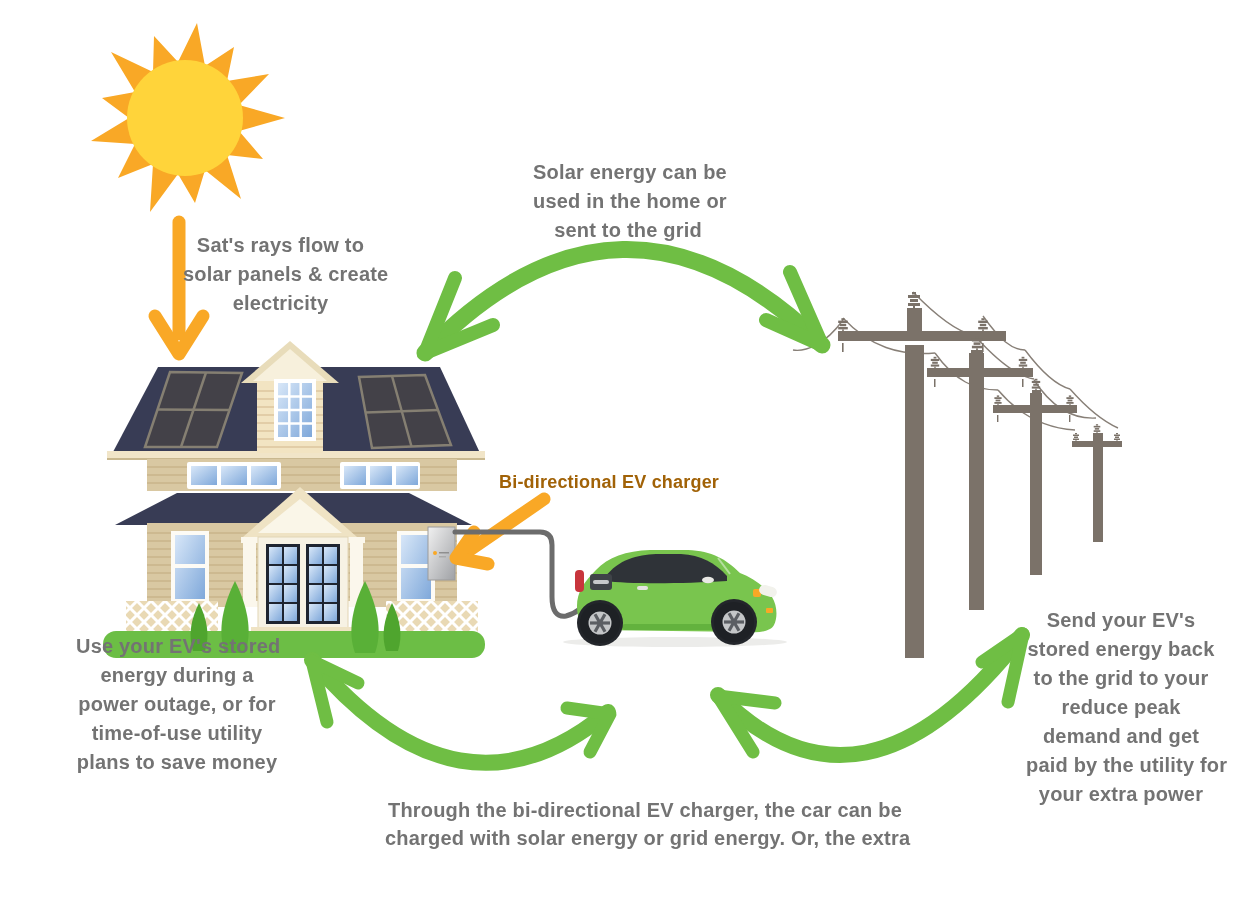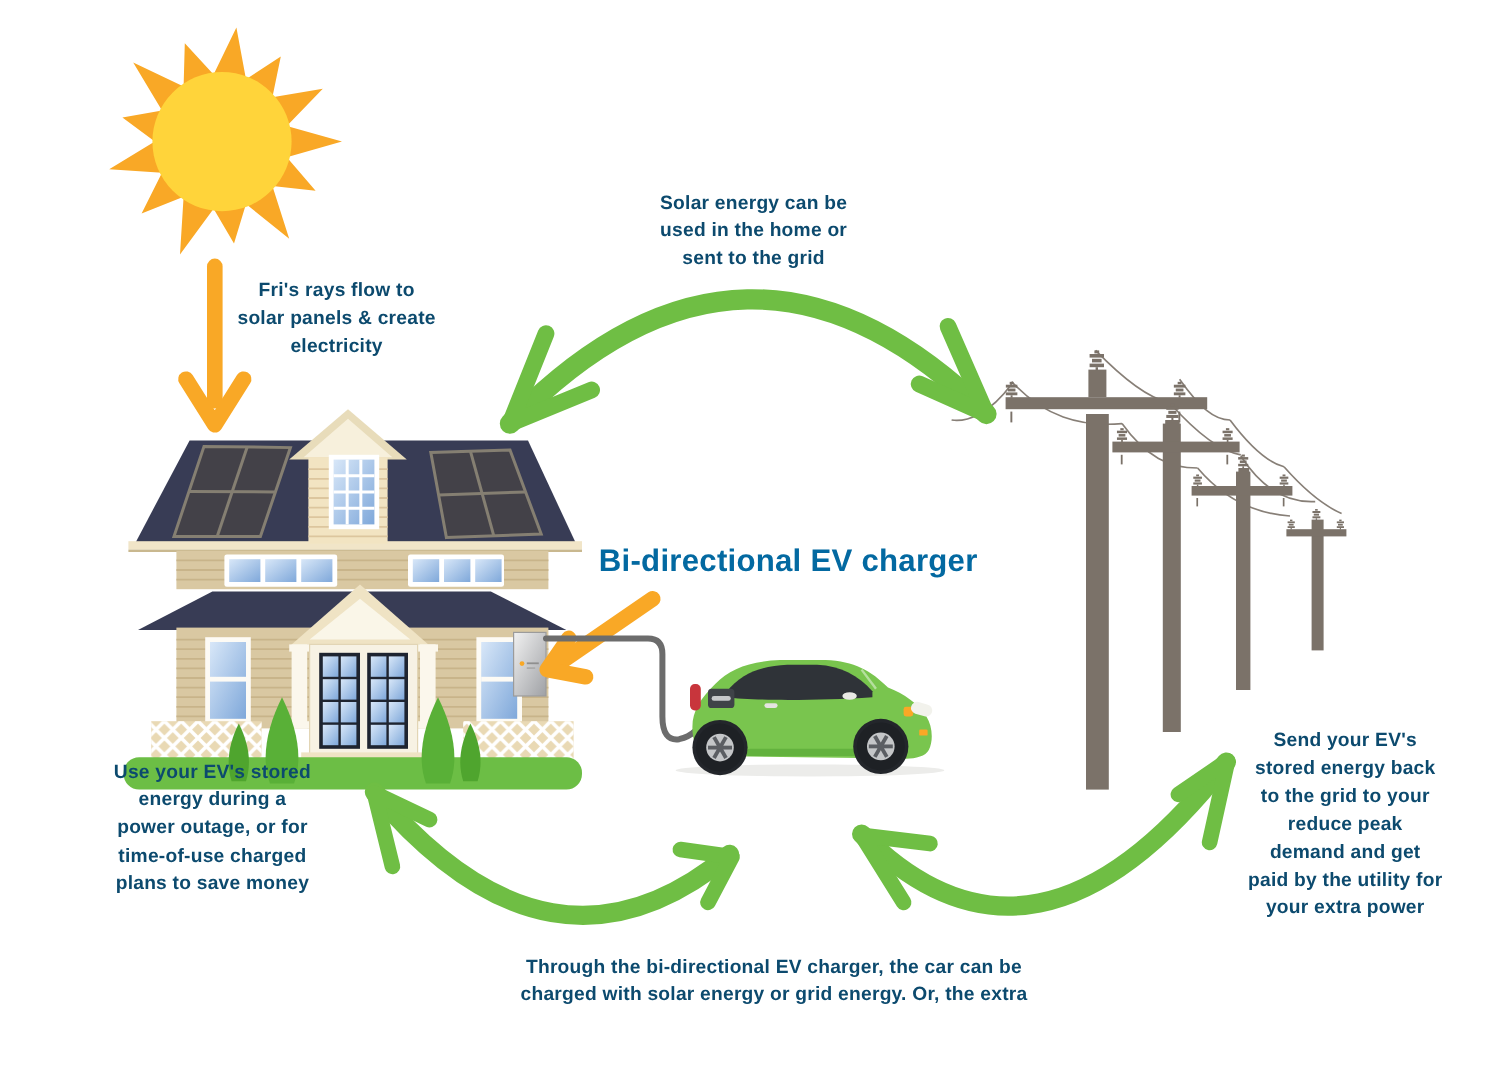--- a/index.html
+++ b/index.html
@@ -1,23 +1,23 @@
 <!DOCTYPE html>
 <html><head>
 <meta charset="utf-8">
 <style>
   html,body{margin:0;padding:0;background:#ffffff;}
   .stage{position:relative;width:1250px;height:900px;background:#ffffff;overflow:hidden;
          font-family:"Liberation Sans",sans-serif;}
   .scene{position:absolute;left:0;top:0;width:1250px;height:900px;}
-  .note{position:absolute;color:#0c4a6e;font-weight:700;font-size:16px;line-height:1.45;
+  .note{position:absolute;color:#737373;font-weight:700;font-size:20px;line-height:1.45;
         text-align:center;letter-spacing:.2px;}
   .note div{white-space:nowrap;}
-  .charger-title{position:absolute;left:499px;top:452px;color:#0369a1;font-weight:700;
-        font-size:26px;letter-spacing:.2px;white-space:nowrap;}
+  .charger-title{position:absolute;left:499px;top:472px;color:#a16207;font-weight:700;
+        font-size:18px;letter-spacing:.2px;white-space:nowrap;}
 </style>
 </head>
 <body>
 
 <div class="stage">
 
 <svg class="scene" viewBox="0 0 1250 900">
   <defs>
     <linearGradient id="winGrad" x1="0" y1="0" x2="1" y2="1">
       <stop offset="0" stop-color="#D8E7F8"></stop>
@@ -325,38 +325,38 @@
         <line x1="164" y1="82" x2="184" y2="82"></line>
         <line x1="169" y1="73.3" x2="179" y2="90.7"></line>
         <line x1="169" y1="90.7" x2="179" y2="73.3"></line>
       </g>
       <circle cx="174" cy="82" r="3" fill="#5B5E63"></circle>
     </g>
   </g>
 </svg>
 
 <div class="note" style="left:183px;top:231px;width:195px">
-  <div>Fri's rays flow to</div>
+  <div>Sat's rays flow to</div>
   <div>solar panels &amp; create</div>
   <div>electricity</div>
 </div>
 
 <div class="note" style="left:533px;top:158px;width:190px">
   <div>Solar energy can be</div>
   <div>used in the home or</div>
   <div>sent to the grid</div>
 </div>
 
 <div class="charger-title">Bi-directional EV charger</div>
 
 <div class="note" style="left:76px;top:632px;width:202px">
   <div>Use your EV's stored</div>
   <div>energy during a</div>
   <div>power outage, or for</div>
-  <div>time-of-use charged</div>
+  <div>time-of-use utility</div>
   <div>plans to save money</div>
 </div>
 
 <div class="note" style="left:1026px;top:606px;width:190px">
   <div>Send your EV's</div>
   <div>stored energy back</div>
   <div>to the grid to your</div>
   <div>reduce peak</div>
   <div>demand and get</div>
   <div>paid by the utility for</div>

